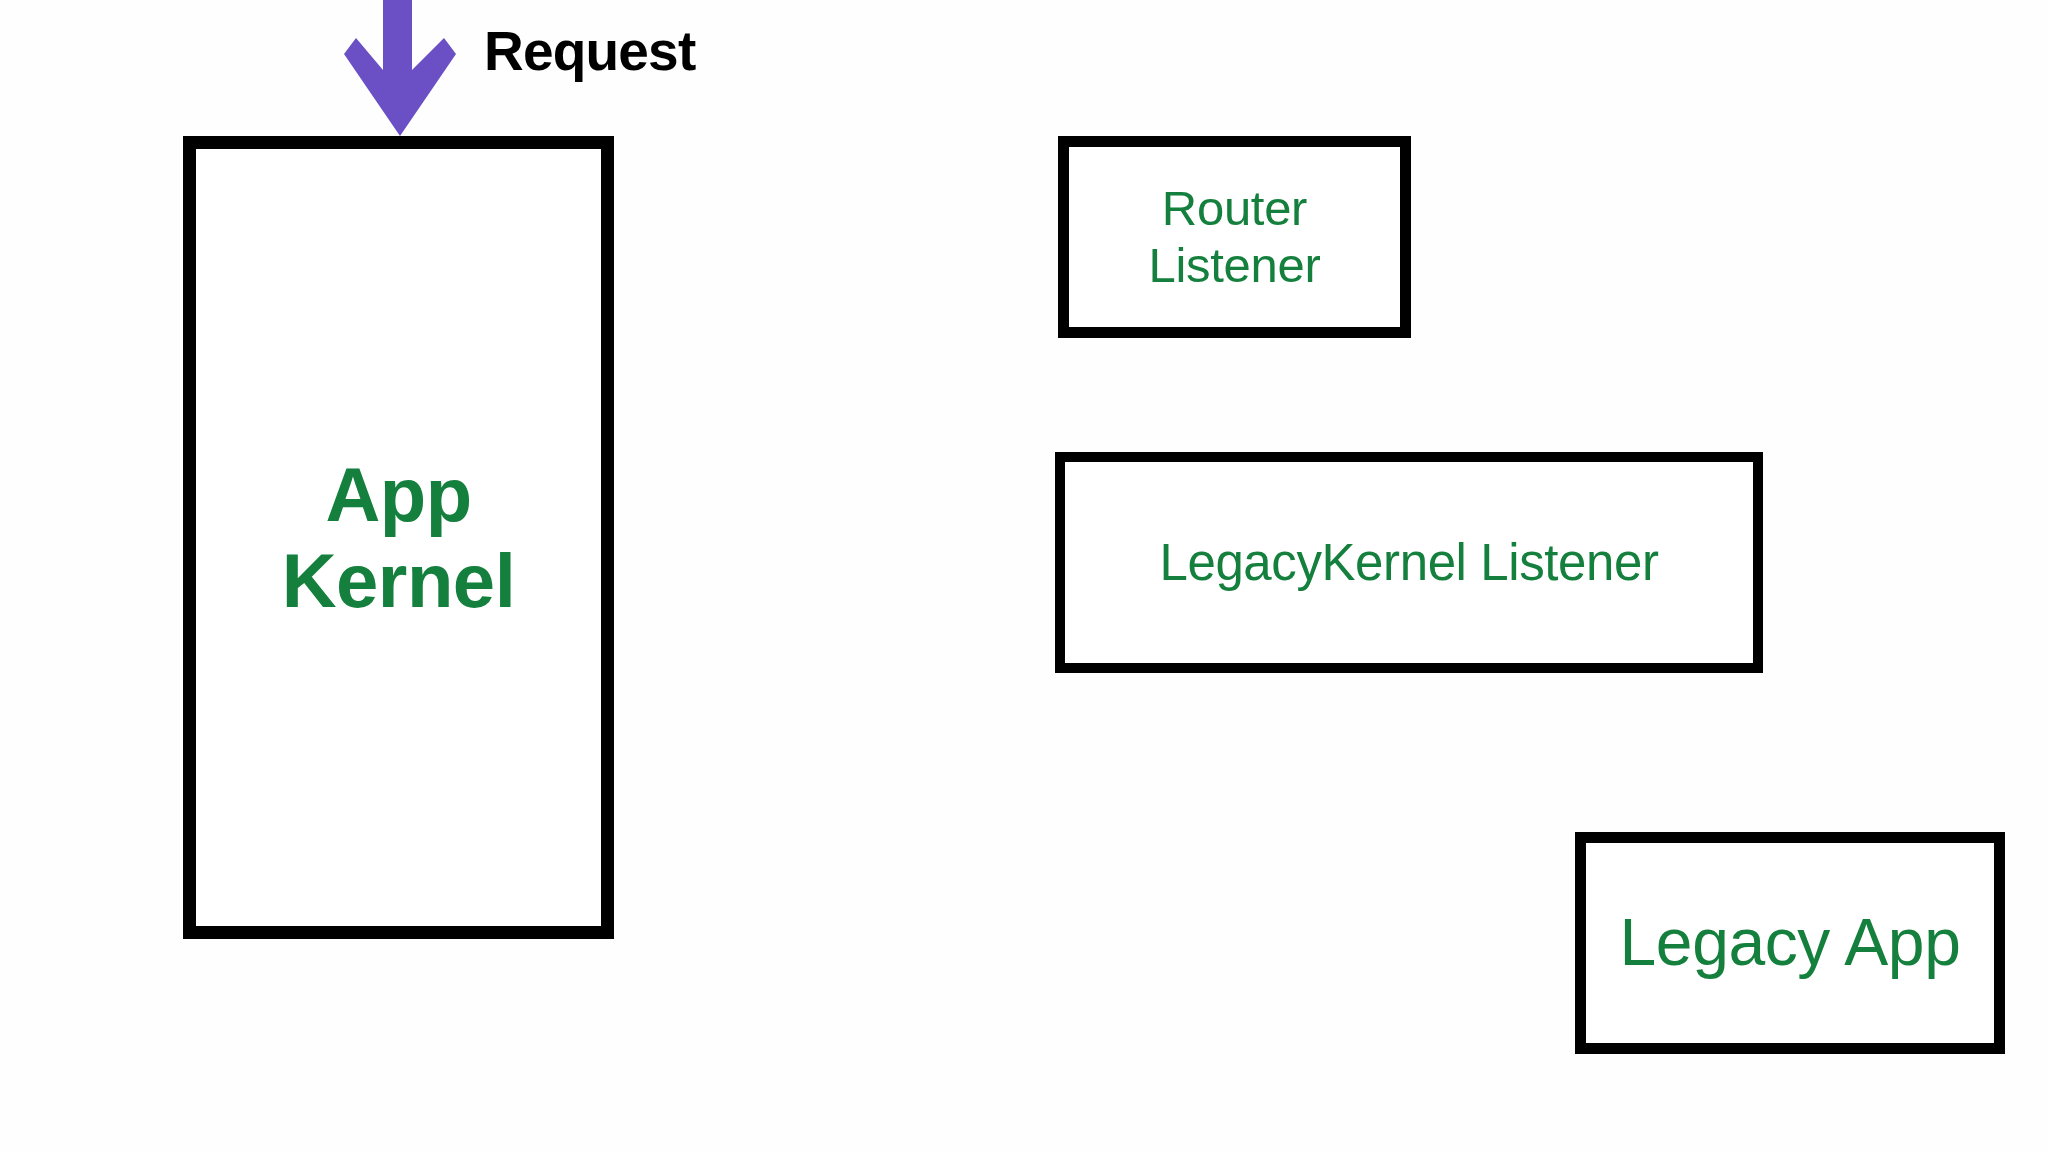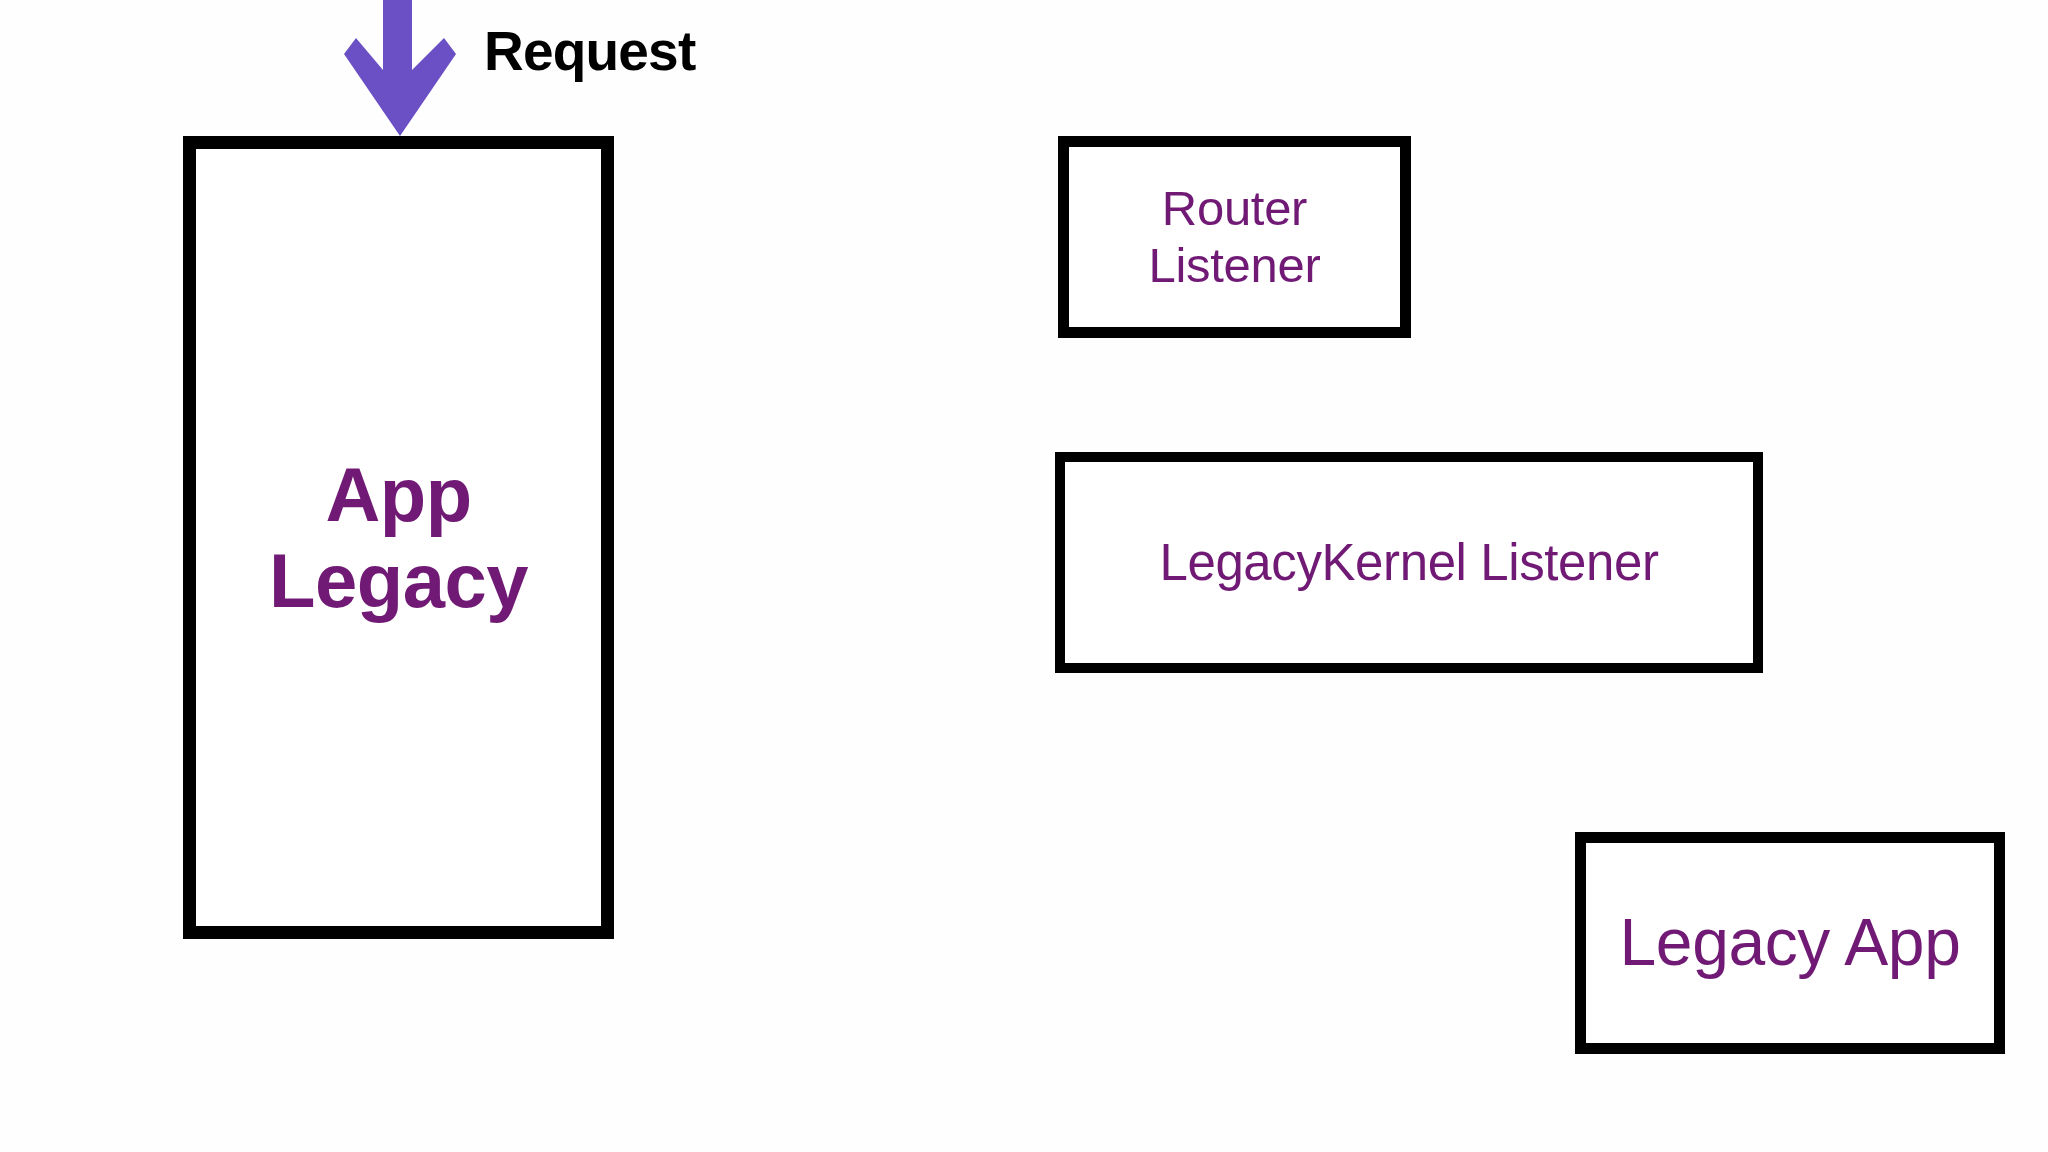--- a/index.html
+++ b/index.html
@@ -25,21 +25,21 @@
   .box {
     position: absolute;
     box-sizing: border-box;
     background: #ffffff;
     border-style: solid;
     border-color: #000000;
     display: flex;
     align-items: center;
     justify-content: center;
     text-align: center;
-    color: #701a75;
+    color: #15803d;
     line-height: 1.12;
     white-space: pre-line;
   }
 
   
   #app-kernel-box {
     left: 183px;
     top: 136px;
     width: 431px;
     height: 803px;
@@ -142,21 +142,21 @@
              L 0 70
              L 12 54
              L 39 86
              Z" fill="#6a50c4"></path>
   </svg>
 
   <div id="request-label">Request</div>
 
   <div class="box" id="app-kernel-box">
     <span id="app-kernel-label">App
-Legacy</span>
+Kernel</span>
   </div>
 
   <div class="box" id="router-listener-box">
     <span id="router-listener-label">Router
 Listener</span>
   </div>
 
   <div class="box" id="legacykernel-listener-box">
     <span id="legacykernel-listener-label">LegacyKernel Listener</span>
   </div>

